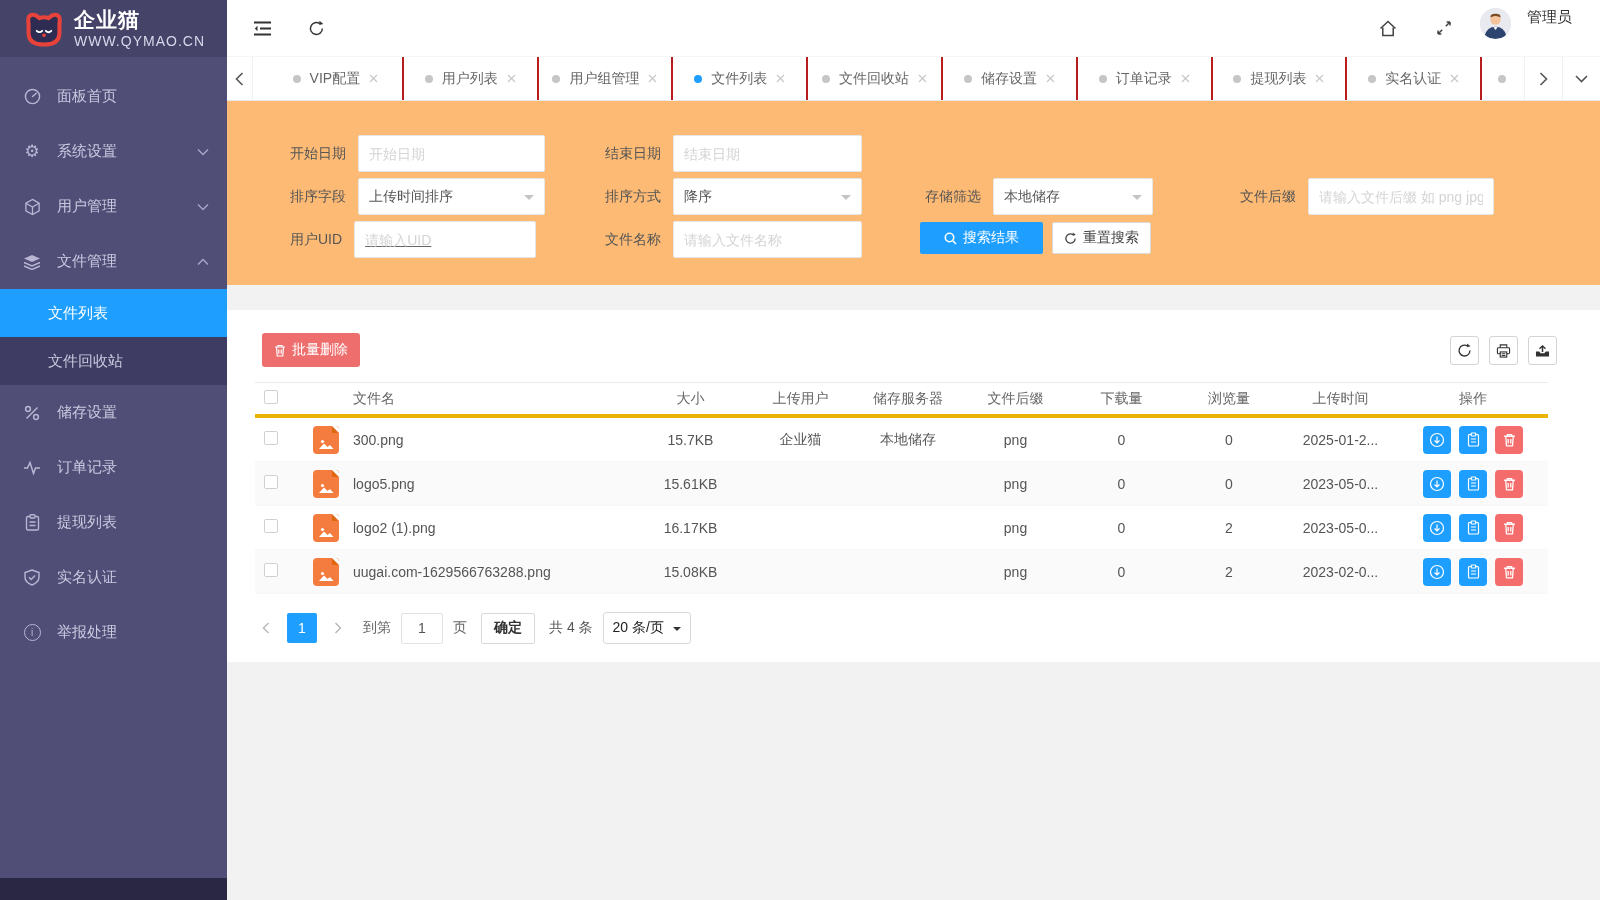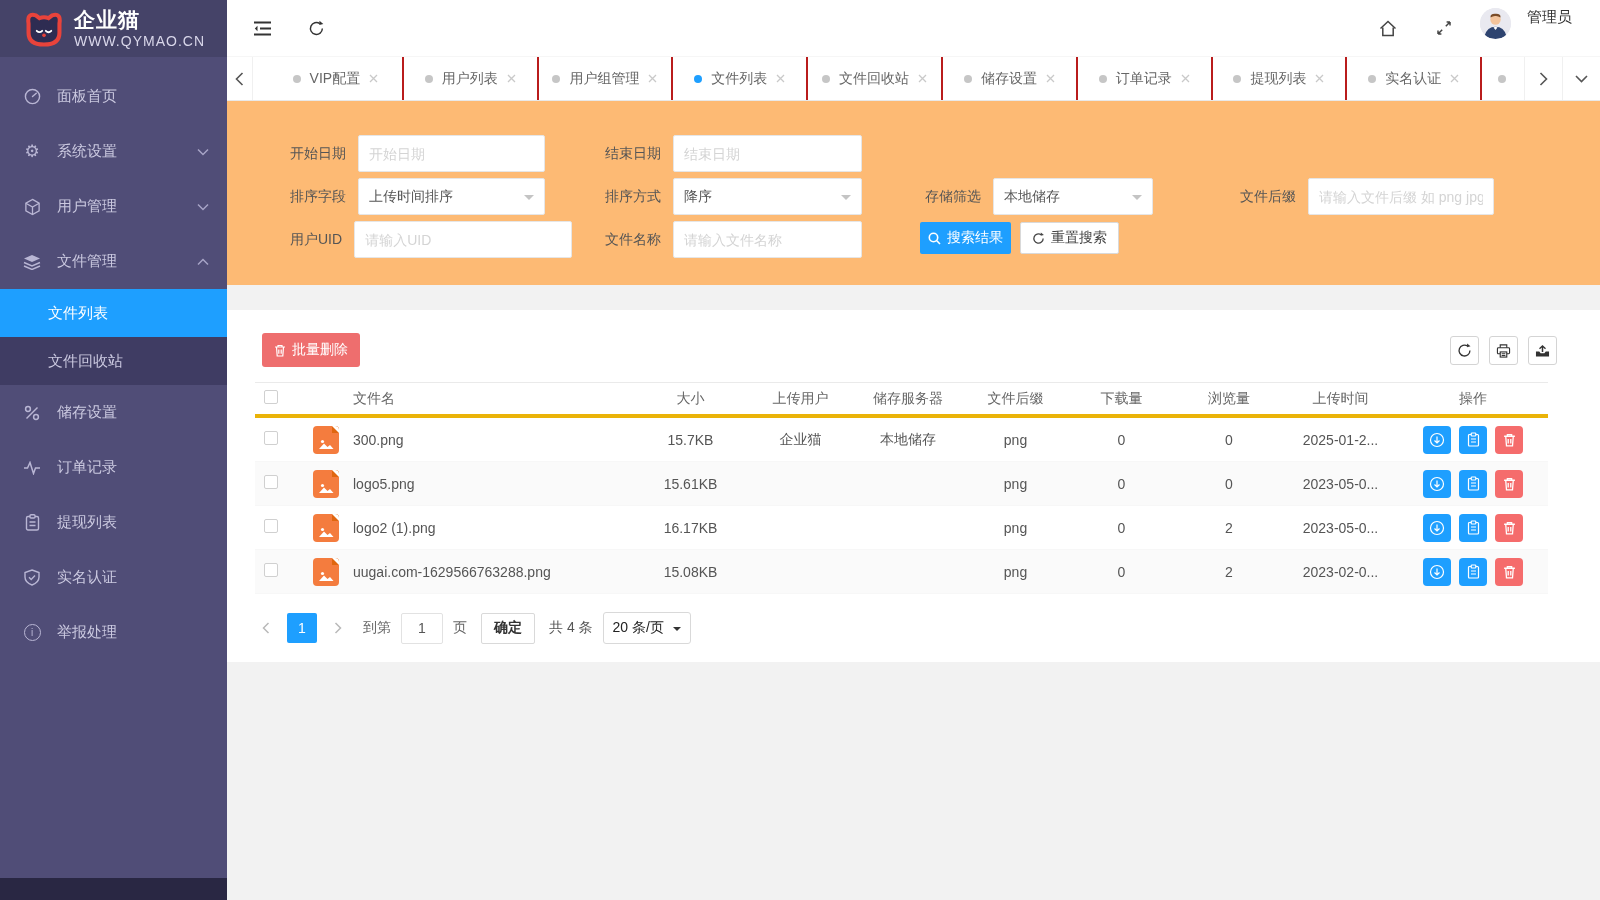--- a/index.html
+++ b/index.html
@@ -45,21 +45,21 @@
 
   
   .filter-card{position:relative;height:184px;background:#fdba74}
   .fg{position:absolute;display:flex;align-items:center;gap:12px}
   .fg label{font-size:14px;color:#555;white-space:nowrap}
   .inp{height:37px;border:1px solid #e6e6e6;border-radius:2px;background:#fff;padding:0 10px;font-size:14px;color:#666;font-family:inherit;outline:none}
   .inp::placeholder{color:#d4d4d4}
   .sel{height:37px;border:1px solid #e6e6e6;border-radius:2px;background:#fff;display:flex;align-items:center;padding:0 26px 0 10px;font-size:14px;color:#555;position:relative;cursor:pointer}
   .sel::after{content:"";position:absolute;right:10px;top:16px;border:5px solid transparent;border-top-color:#c4c4c4}
   .btn{display:inline-flex;align-items:center;justify-content:center;gap:6px;height:32px;border-radius:2px;font-size:14px;cursor:pointer;border:none;font-family:inherit}
-  .btn-blue{background:#1e9fff;color:#fff;padding:0 8px}
+  .btn-blue{background:#1e9fff;color:#fff;padding:0 24px}
   .btn-plain{background:#fff;border:1px solid #d9d9d9;color:#444;padding:0 11px}
   .filter-btns{position:absolute;left:693px;top:121px;display:flex;gap:9px}
 
   
   .table-card{position:relative;height:352px;background:#fff;margin-top:25px}
   .batch-btn{position:absolute;left:35px;top:23px;height:34px;background:#ee6e6e;color:#fff;border:none;border-radius:3px;display:flex;align-items:center;gap:6px;padding:0 12px;font-size:14px;cursor:pointer;font-family:inherit}
   .card-tools{position:absolute;right:43px;top:26px;display:flex;gap:10px}
   .tool-btn{width:29px;height:29px;border:1px solid #d4d4d4;border-radius:3px;background:#fff;display:flex;align-items:center;justify-content:center;cursor:pointer;color:#333}
   .tbl{position:absolute;left:28px;top:72px;width:1293px}
   .tbl-row{display:grid;grid-template-columns:44px 54px 280px 115px 105px 110px 105px 107px 108px 115px 150px;align-items:center}
@@ -383,21 +383,21 @@
           <span>本地储存</span>
         </div>
     </div>
     <div class="fg" style="left:1013px;top:77px">
       <label>文件后缀</label>
       <input class="inp" style="width: 186px;" placeholder="请输入文件后缀 如 png jpg 等">
     </div>
 
     <div class="fg" style="left:63px;top:120px">
       <label>用户UID</label>
-      <input class="inp" style="width: 218px;" placeholder="请输入UID">
+      <input class="inp" style="width: 182px; text-decoration: underline;" placeholder="请输入UID">
     </div>
     <div class="fg" style="left:378px;top:120px">
       <label>文件名称</label>
       <input class="inp" style="width: 189px;" placeholder="请输入文件名称">
     </div>
 
     <div class="filter-btns">
       <button class="btn btn-blue">
         <span>
             <svg width="13" height="13" viewBox="0 0 13 13" fill="none" stroke="#fff" stroke-width="1.6">

